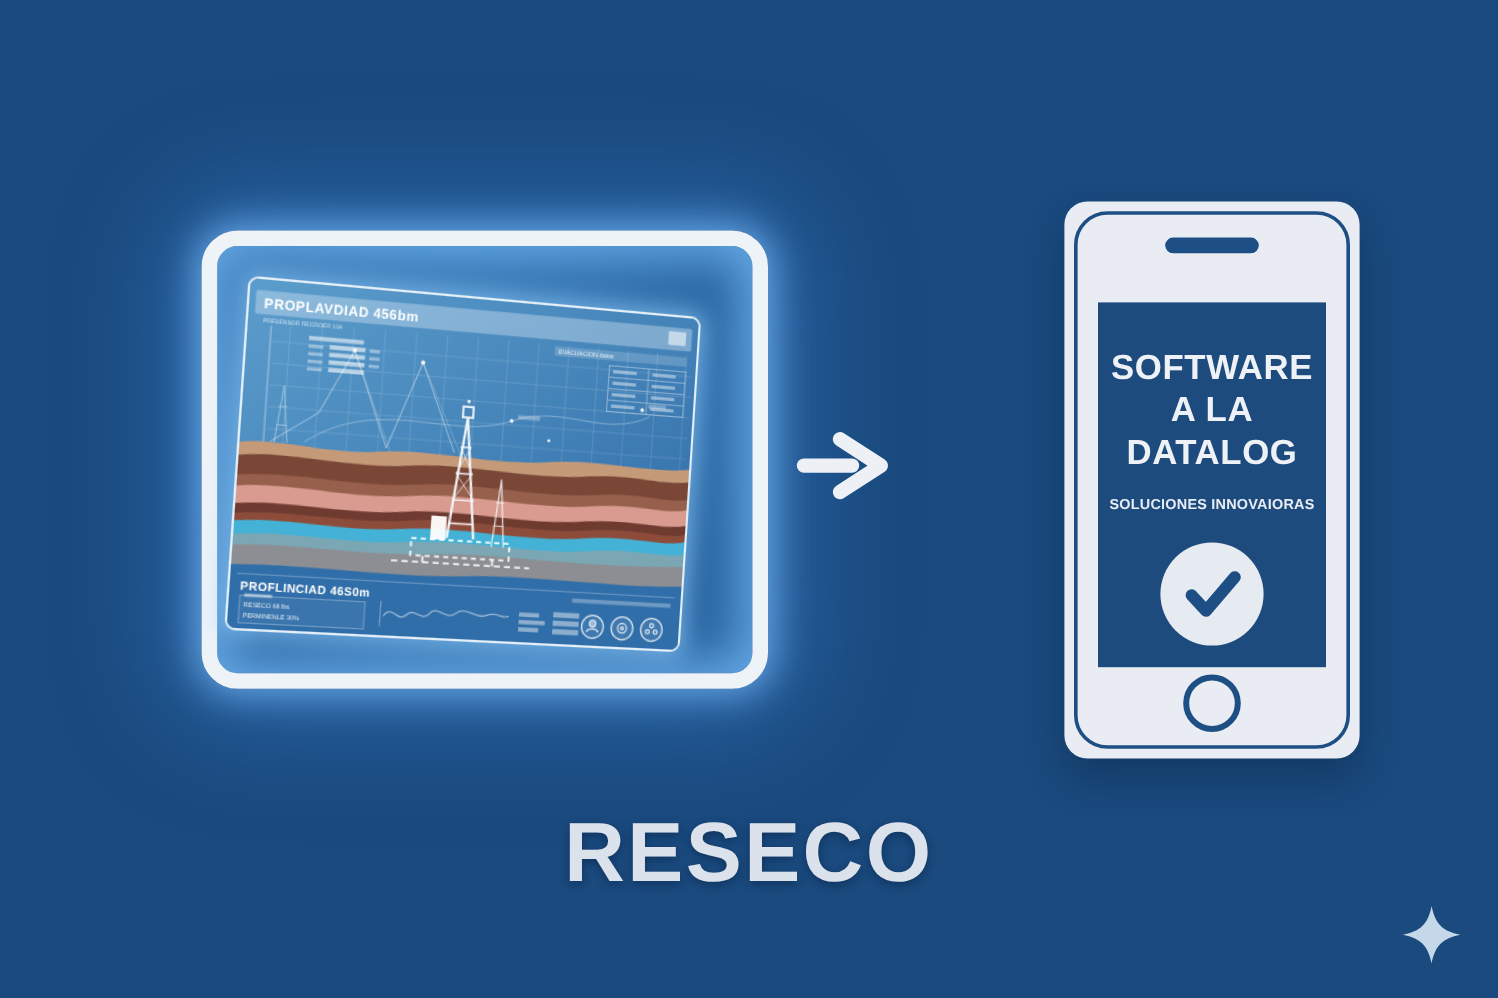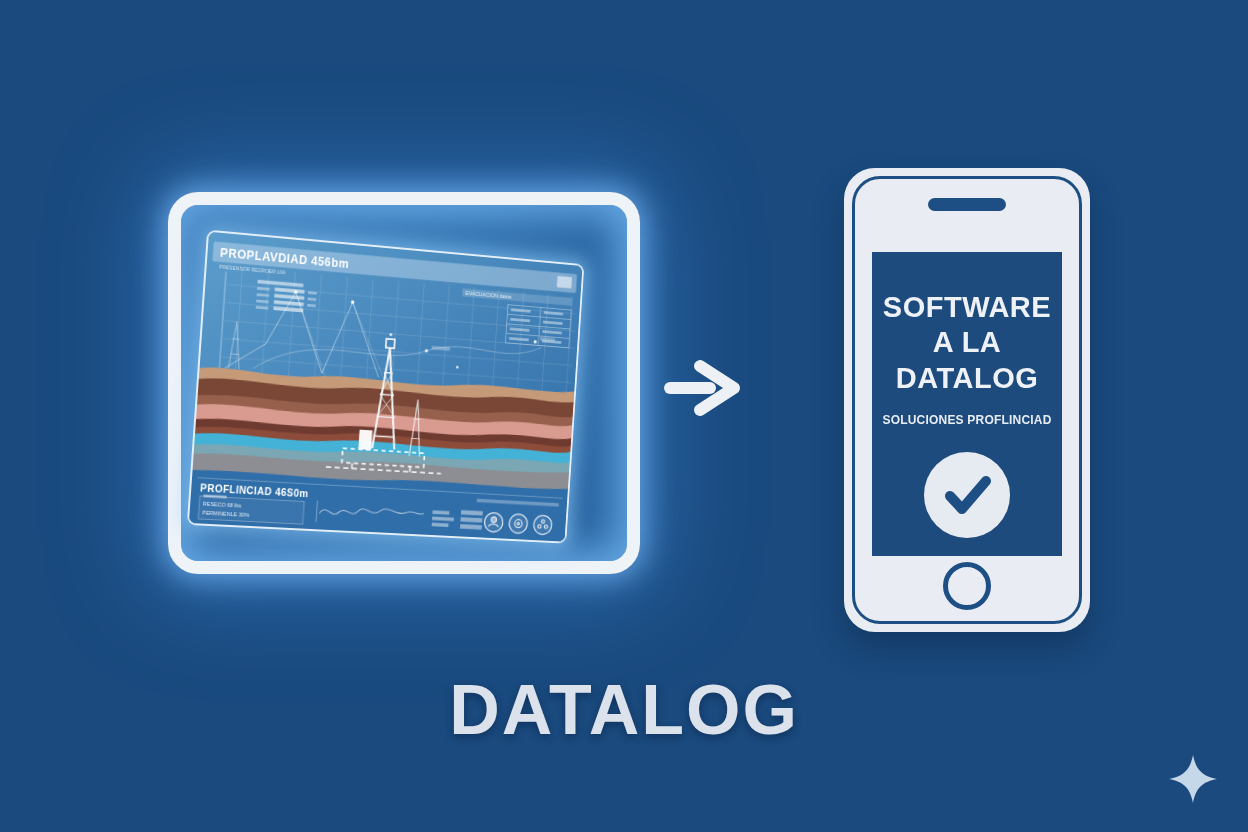--- a/index.html
+++ b/index.html
@@ -22,22 +22,22 @@
     transform:perspective(1100px) rotateY(9deg) rotate(4deg);transform-origin:0 50%;
     border:2px solid rgba(242,250,255,.92);border-radius:9px;
     box-shadow:0 0 20px 5px rgba(150,210,255,.6);
     overflow:hidden;background:#2f6da9;
   }
   svg.scene{display:block;width:100%;height:100%;font-family:"Liberation Sans",sans-serif;}
   
   .arrow{position:absolute;left:660px;top:356px;}
   
   .phone{
-    position:absolute;left:844px;top:168px;width:246px;height:464px;
-    background:#e9edf3;border-radius:31px;
+    position:absolute;left:887px;top:168px;width:246px;height:464px;
+    background:#e9edf3;border-radius:19px;
     box-shadow:0 16px 30px rgba(8,28,56,.35);
   }
   .phone-outline{position:absolute;inset:8px;border:3px solid #1d4f85;border-radius:28px;}
   .speaker{position:absolute;top:30px;left:50%;transform:translateX(-50%);
     width:78px;height:13px;border-radius:7px;background:#1d4f85;}
   .phone-screen{
     position:absolute;left:28px;top:84px;width:190px;height:304px;background:#1d4b7e;
     display:flex;flex-direction:column;align-items:center;text-align:center;
   }
   .phone-title{margin-top:38px;font-size:29px;line-height:1.22;font-weight:bold;
@@ -204,27 +204,27 @@
 </svg>
 
 <div class="phone">
   <div class="phone-outline"></div>
   <div class="speaker"></div>
   <div class="phone-screen">
     <div class="phone-title">
       <div>SOFTWARE</div>
       <div>A LA DATALOG</div>
     </div>
-    <div class="phone-sub">SOLUCIONES PROFLINCIAD</div>
+    <div class="phone-sub">SOLUCIONES INNOVAIORAS</div>
     <div class="check-badge">
       <svg width="62" height="62" viewBox="0 0 62 62">
         <path d="M14,32 L26,45 L50,17" stroke="#1d4f85" stroke-width="10" stroke-linecap="round" stroke-linejoin="round" fill="none"></path>
       </svg>
     </div>
   </div>
   <div class="home-button"></div>
 </div>
 
-<div class="brand">DATALOG</div>
+<div class="brand">RESECO</div>
 
 <svg class="sparkle" width="52" height="52" viewBox="0 0 52 52">
   <path d="M26 2 C29 17 35 23 50 26 C35 29 29 35 26 50 C23 35 17 29 2 26 C17 23 23 17 26 2 Z" fill="#cfdff0" opacity="0.95"></path>
 </svg>
 
 </body></html>

